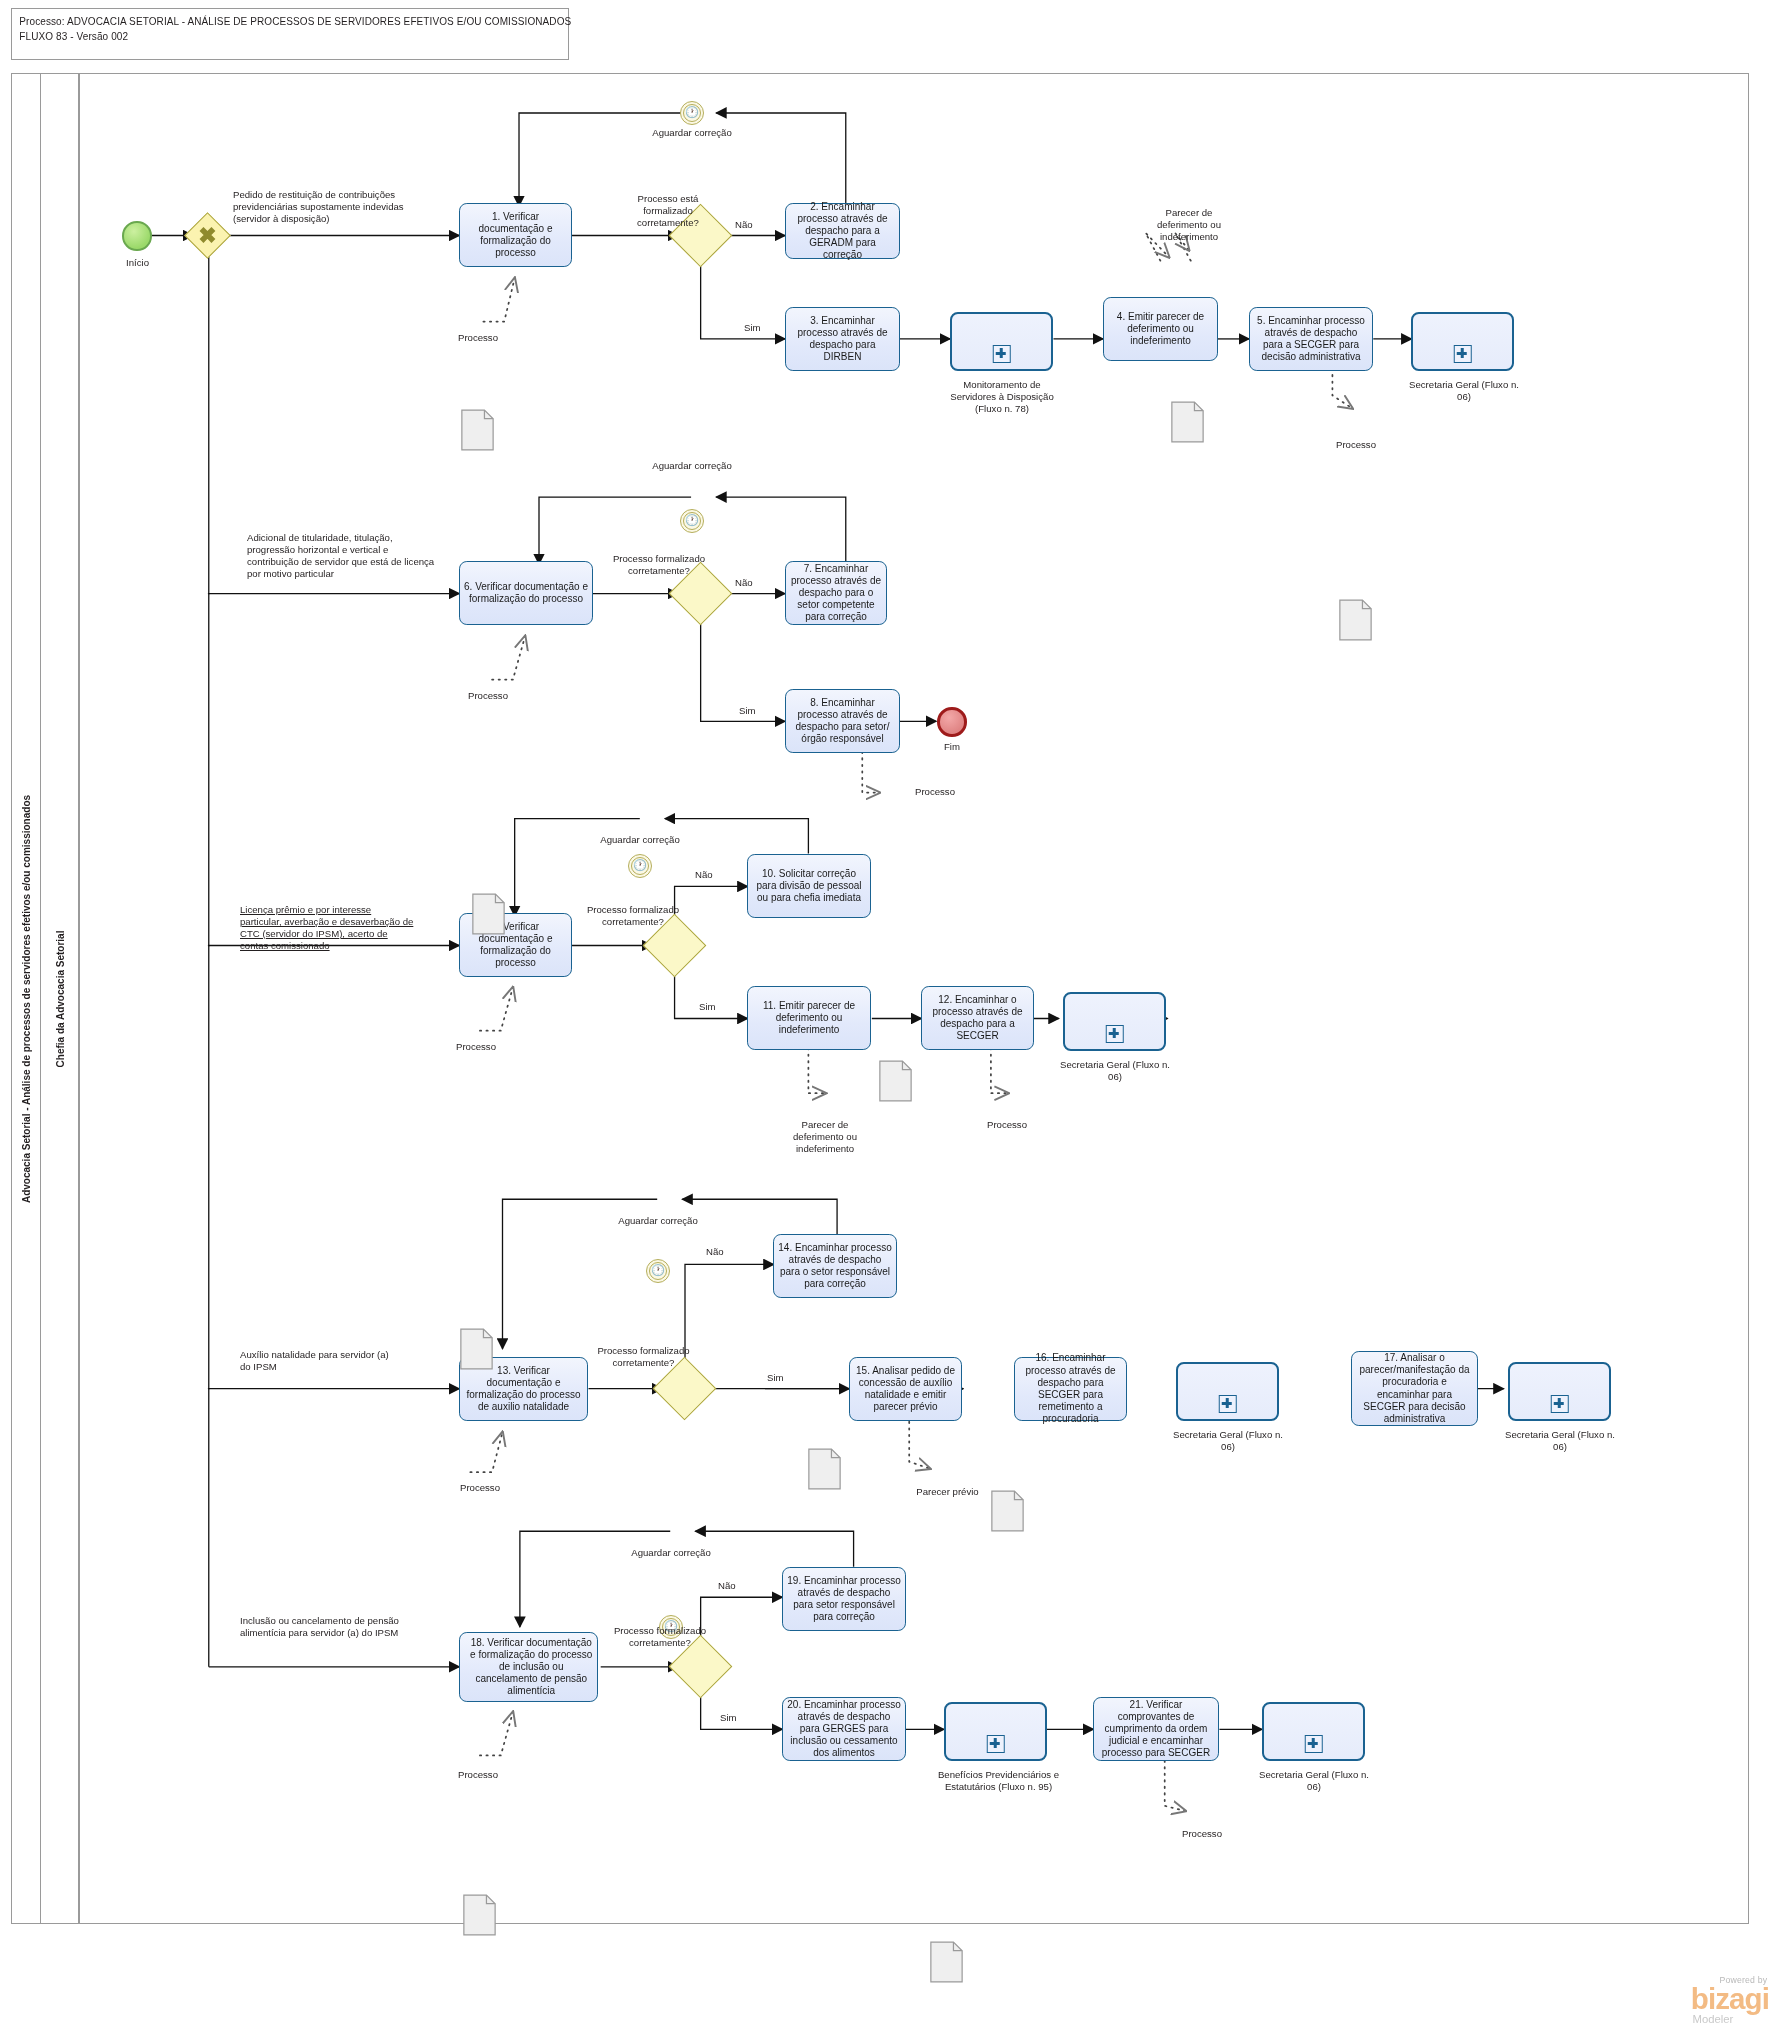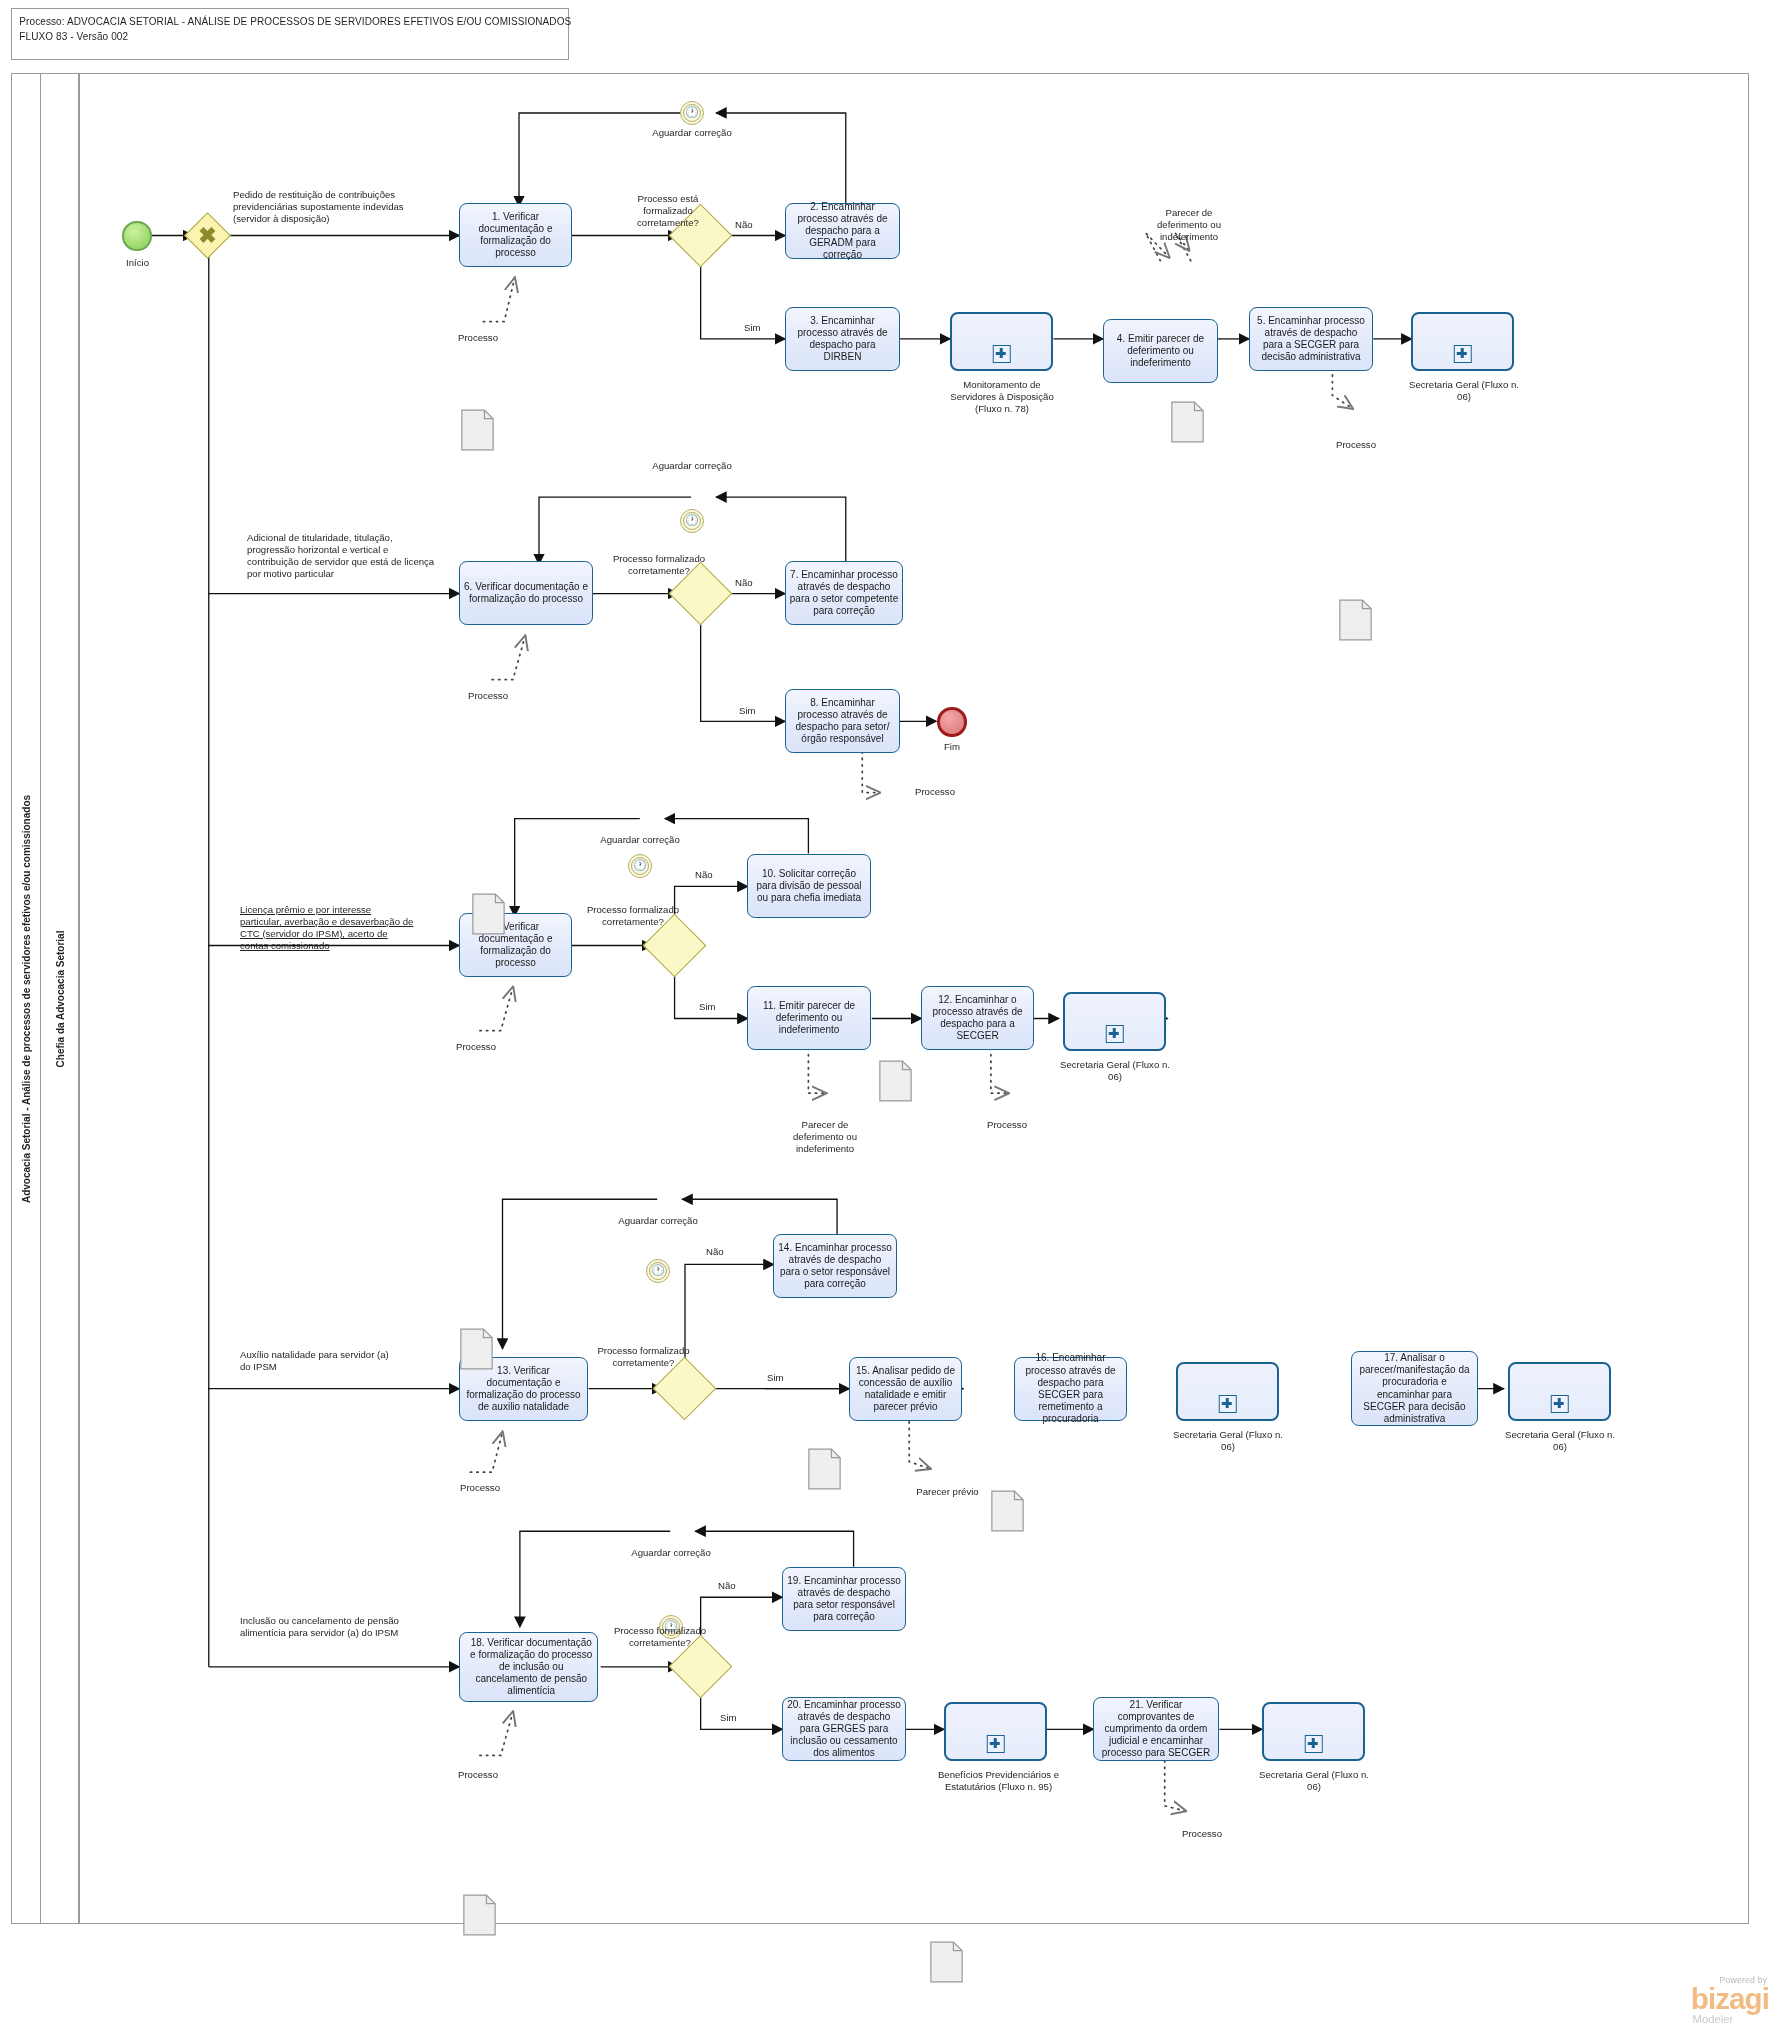--- a/index.html
+++ b/index.html
@@ -255,25 +255,25 @@
   <div class="flowlbl" style="left:695px;top:869px;">Não</div>
   <div class="flowlbl" style="left:699px;top:1001px;">Sim</div>
   <div class="flowlbl" style="left:706px;top:1246px;">Não</div>
   <div class="flowlbl" style="left:767px;top:1372px;">Sim</div>
   <div class="flowlbl" style="left:718px;top:1580px;">Não</div>
   <div class="flowlbl" style="left:720px;top:1712px;">Sim</div>
 
   <div class="node task" style="left:459px;top:203px;width:113px;height:64px;">1. Verificar documentação e formalização do processo</div>
   <div class="node task" style="left:785px;top:203px;width:115px;height:56px;">2. Encaminhar processo através de despacho para a GERADM para correção</div>
   <div class="node task" style="left:785px;top:307px;width:115px;height:64px;">3. Encaminhar processo através de despacho para DIRBEN</div>
-  <div class="node task" style="left:1103px;top:319px;width:115px;height:64px;">4. Emitir parecer de deferimento ou indeferimento</div>
+  <div class="node task" style="left:1103px;top:297px;width:115px;height:64px;">4. Emitir parecer de deferimento ou indeferimento</div>
   <div class="node task" style="left:1249px;top:307px;width:124px;height:64px;">5. Encaminhar processo através de despacho para a SECGER para decisão administrativa</div>
 
   <div class="node task" style="left:459px;top:561px;width:134px;height:64px;">6. Verificar documentação e formalização do processo</div>
-  <div class="node task" style="left:785px;top:561px;width:118px;height:64px;">7. Encaminhar processo através de despacho para o setor competente para correção</div>
+  <div class="node task" style="left:785px;top:561px;width:102px;height:64px;">7. Encaminhar processo através de despacho para o setor competente para correção</div>
   <div class="node task" style="left:785px;top:689px;width:115px;height:64px;">8. Encaminhar processo através de despacho para setor/órgão responsável</div>
 
   <div class="node task" style="left:459px;top:913px;width:113px;height:64px;">9. Verificar documentação e formalização do processo</div>
   <div class="node task" style="left:747px;top:854px;width:124px;height:64px;">10. Solicitar correção para divisão de pessoal ou para chefia imediata</div>
   <div class="node task" style="left:747px;top:986px;width:124px;height:64px;">11. Emitir parecer de deferimento ou indeferimento</div>
   <div class="node task" style="left:921px;top:986px;width:113px;height:64px;">12. Encaminhar o processo através de despacho para a SECGER</div>
 
   <div class="node task" style="left:459px;top:1357px;width:129px;height:64px;">13. Verificar documentação e formalização do processo de auxilio natalidade</div>
   <div class="node task" style="left:773px;top:1234px;width:124px;height:64px;">14. Encaminhar processo através de despacho para o setor responsável para correção</div>
   <div class="node task" style="left:849px;top:1357px;width:113px;height:64px;">15. Analisar pedido de concessão de auxílio natalidade e emitir parecer prévio</div>

